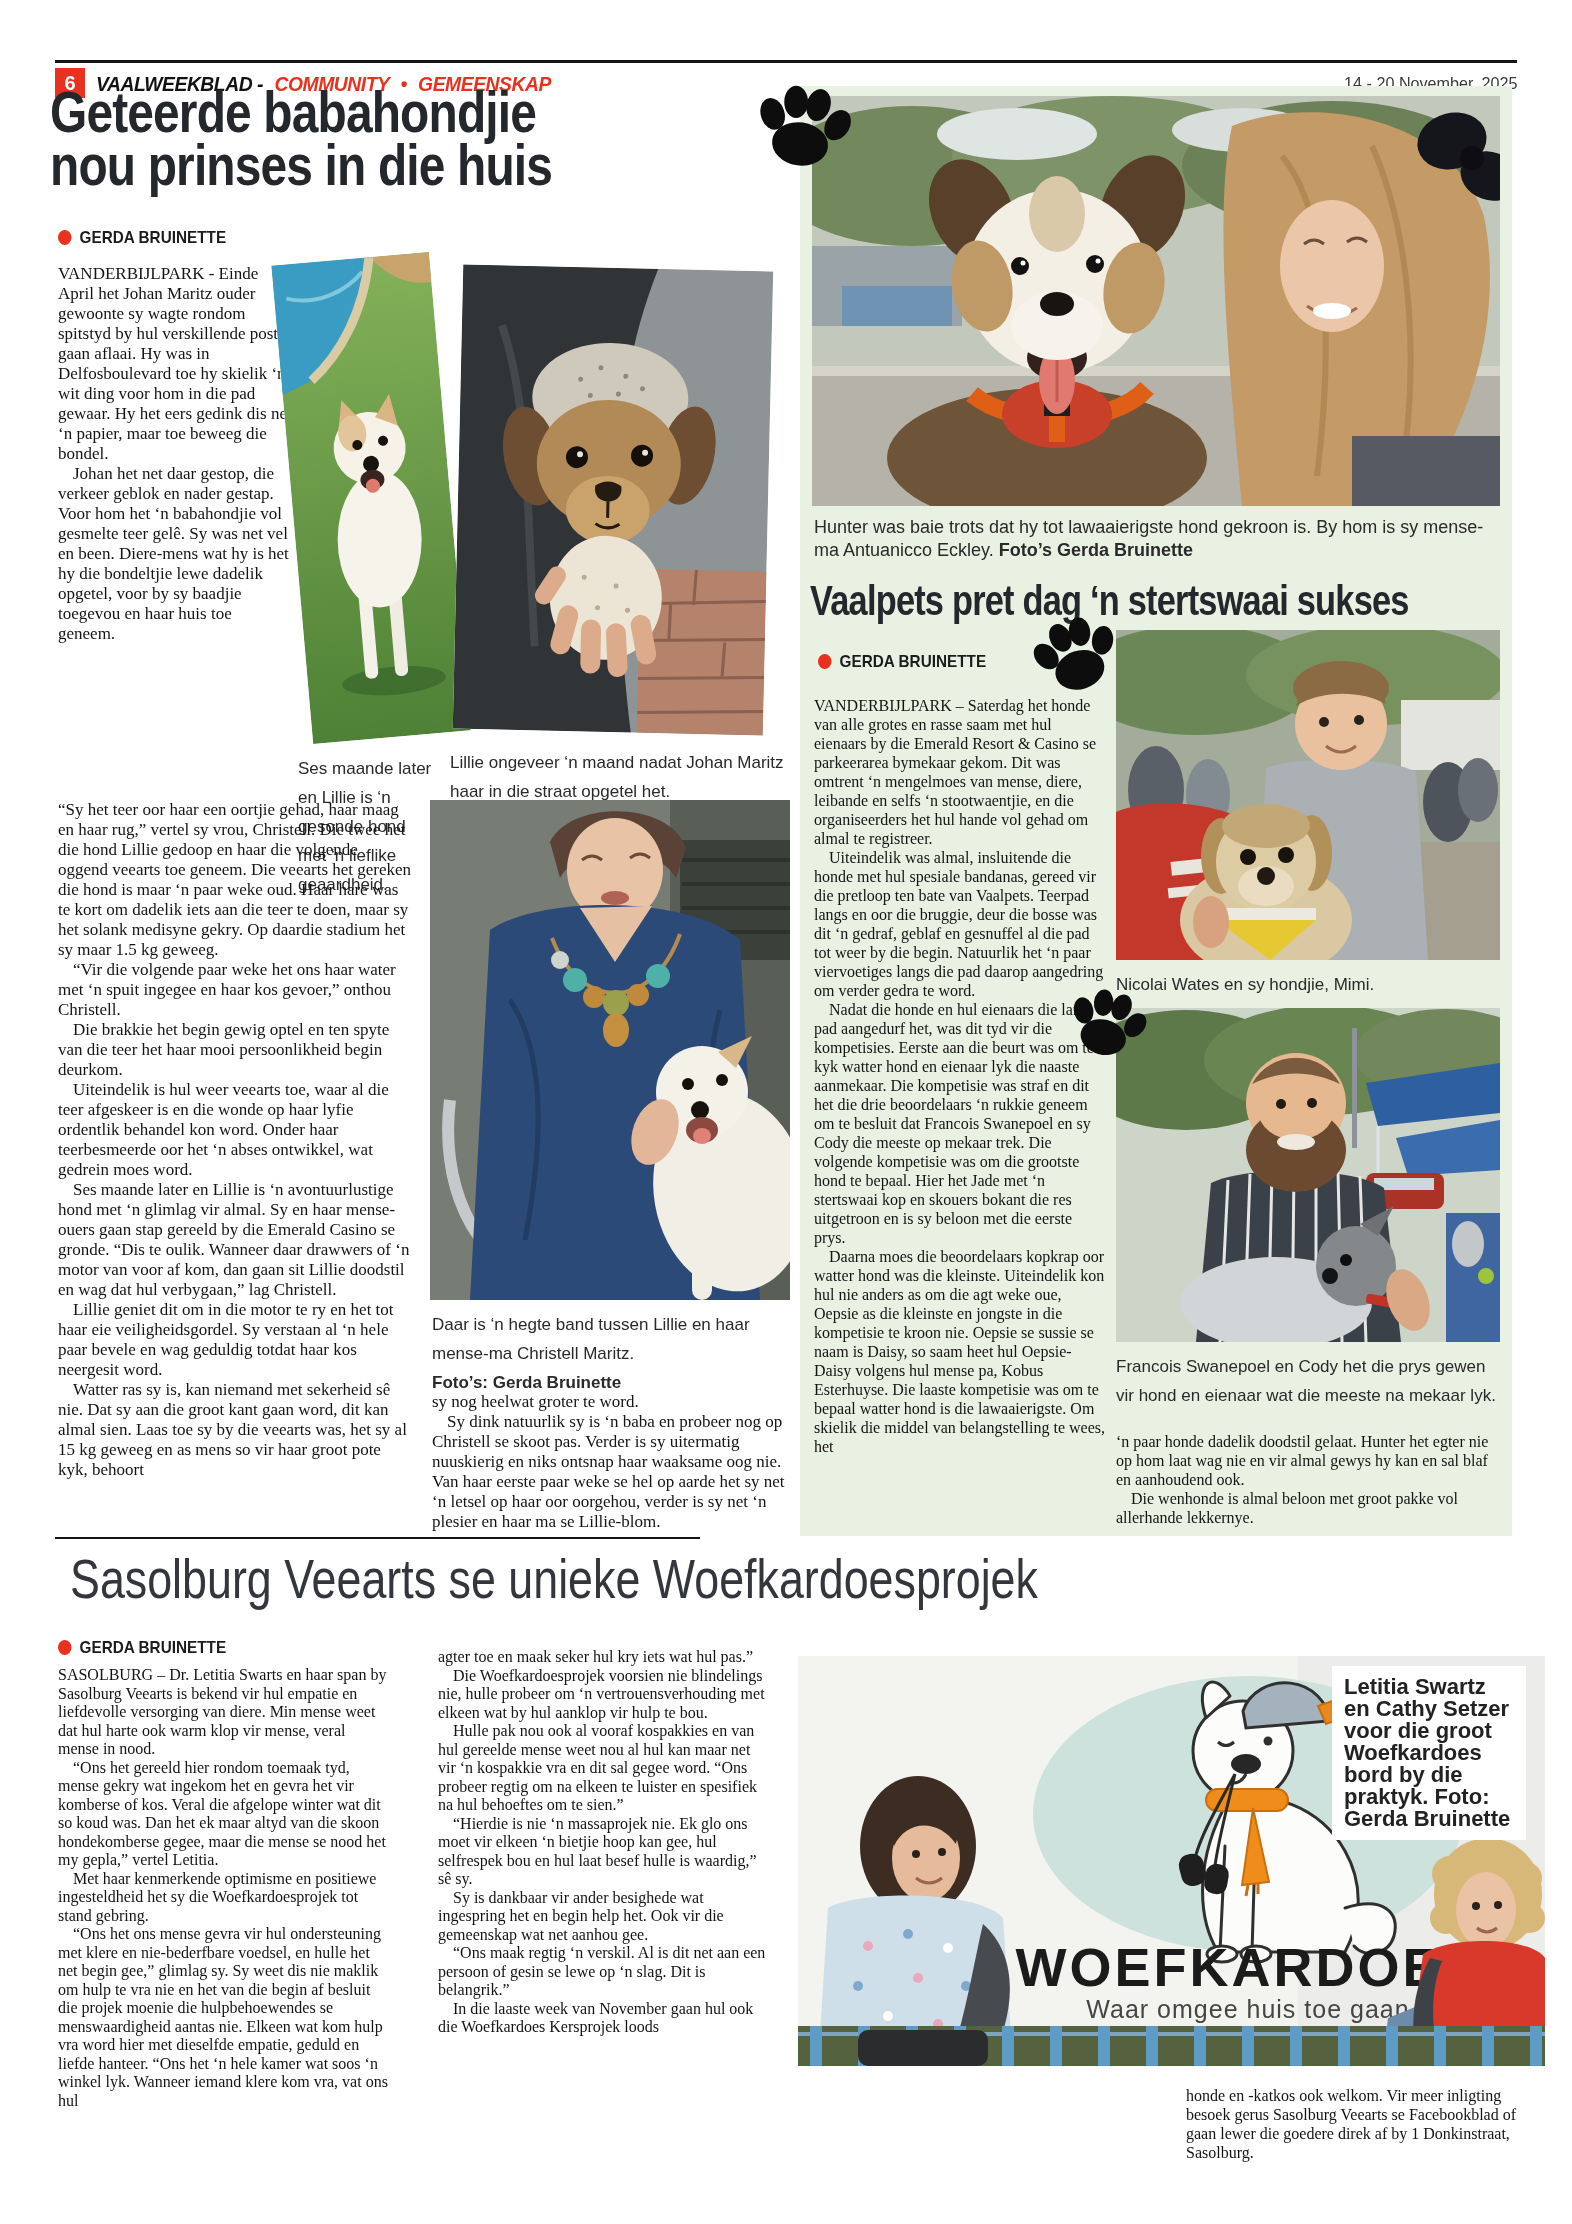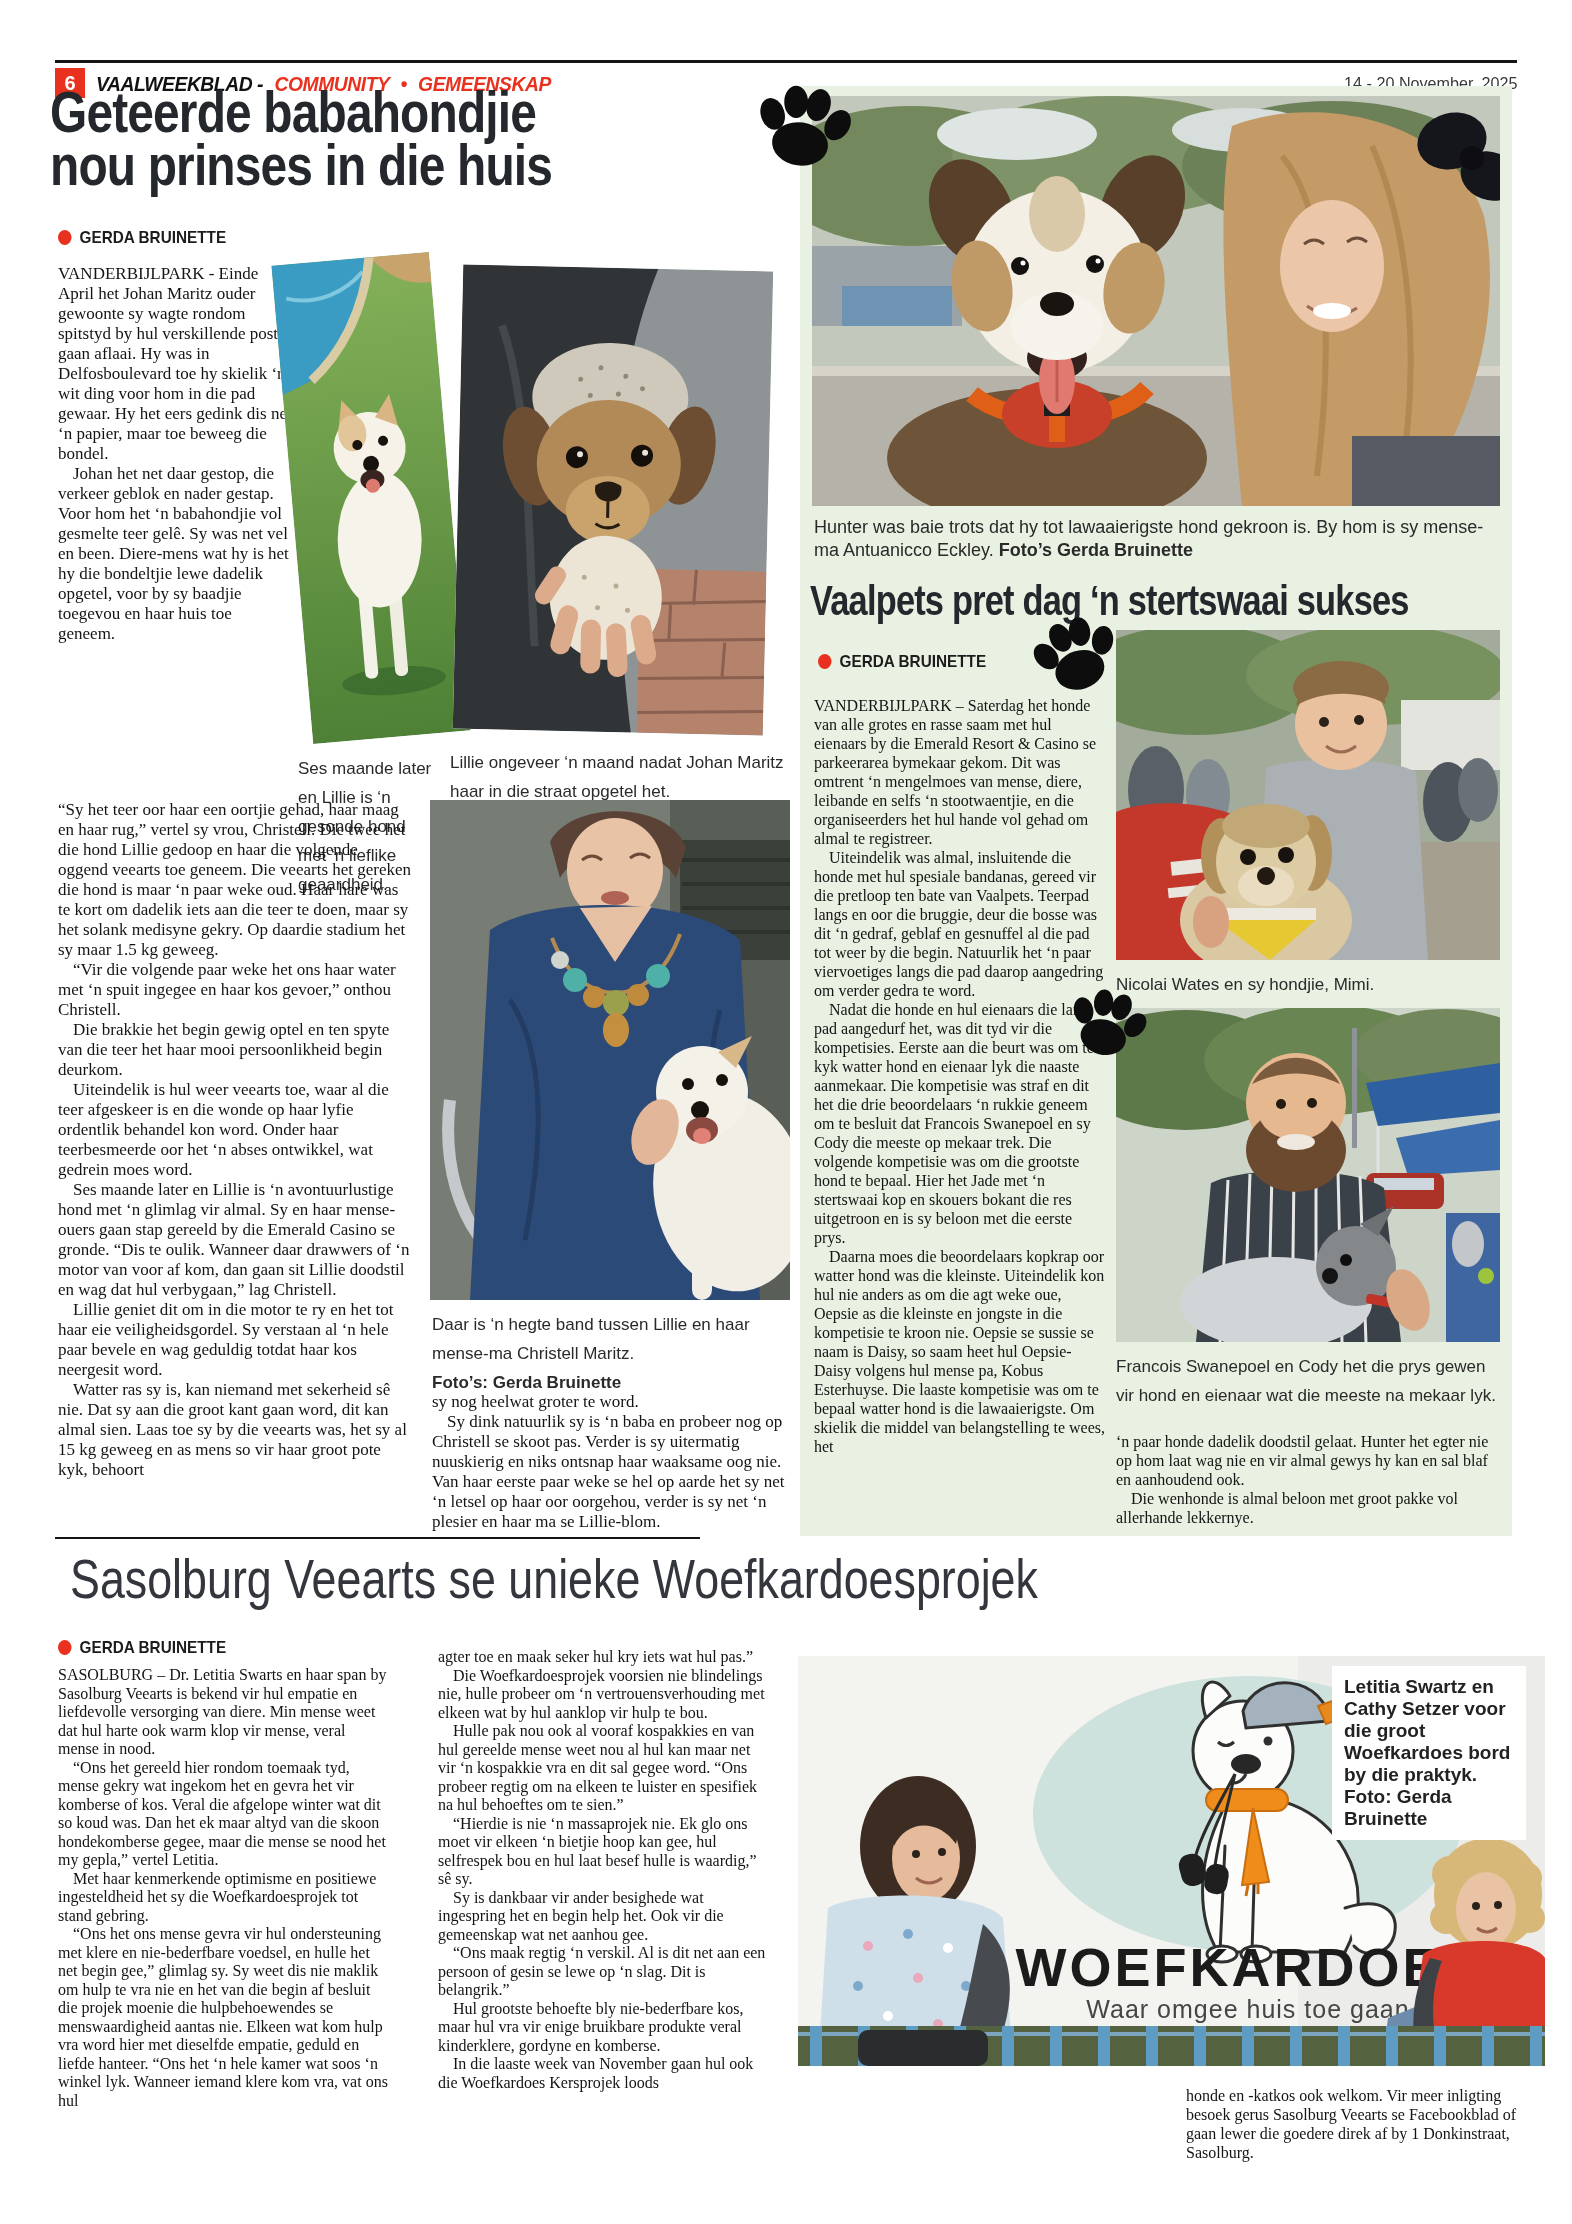--- a/index.html
+++ b/index.html
@@ -33,21 +33,21 @@
   
   .cap{font-size:17px;line-height:29px;color:#2a2a2a;}
   .cap18{font-size:18px;line-height:23px;}
   .credit{font-weight:bold;}
   .credit-line{display:block;font-weight:bold;}
   
   .ph{overflow:hidden;background:#ddd;}
   .ph svg{display:block;width:100%;height:100%;}
   .green-panel{background:#e9f1e2;}
   .rule{background:#141414;}
-  .wk-capbox{background:#fff;font-weight:bold;font-size:19px;line-height:22px;color:#222;
+  .wk-capbox{background:#fff;font-weight:bold;font-size:22px;line-height:22px;color:#222;
              padding:10px 12px;}
   .paw svg{display:block;width:100%;height:100%;}
 </style>
 </head>
 <body>
 
 <div class="page">
 
   <div class="abs topline" style="left:55px;top:60px;width:1462px;"></div>
   <div class="abs pagenum" style="left:55px;top:68px;">6</div>
@@ -410,21 +410,20 @@
     <p>“Ons het ons mense gevra vir hul ondersteuning met klere en nie-bederfbare voedsel, en hulle het net begin gee,” glimlag sy. Sy weet dis nie maklik om hulp te vra nie en het van die begin af besluit die projek moenie die hulpbehoewendes se menswaardigheid aantas nie. Elkeen wat kom hulp vra word hier met dieselfde empatie, geduld en liefde hanteer. “Ons het ‘n hele kamer wat soos ‘n winkel lyk. Wanneer iemand klere kom vra, vat ons hul</p>
   </div>
 
   <div class="abs bt s16t" style="left:438px;top:1648px;width:332px;">
     <p>agter toe en maak seker hul kry iets wat hul pas.”</p>
     <p>Die Woefkardoesprojek voorsien nie blindelings nie, hulle probeer om ‘n vertrouensverhouding met elkeen wat by hul aanklop vir hulp te bou.</p>
     <p>Hulle pak nou ook al vooraf kospakkies en van hul gereelde mense weet nou al hul kan maar net vir ‘n kospakkie vra en dit sal gegee word. “Ons probeer regtig om na elkeen te luister en spesifiek na hul behoeftes om te sien.”</p>
     <p>“Hierdie is nie ‘n massaprojek nie. Ek glo ons moet vir elkeen ‘n bietjie hoop kan gee, hul selfrespek bou en hul laat besef hulle is waardig,” sê sy.</p>
     <p>Sy is dankbaar vir ander besighede wat ingespring het en begin help het. Ook vir die gemeenskap wat net aanhou gee.</p>
     <p>“Ons maak regtig ‘n verskil. Al is dit net aan een persoon of gesin se lewe op ‘n slag. Dit is belangrik.”</p>
-    <p>Hul grootste behoefte bly nie-bederfbare kos, maar hul vra vir enige bruikbare produkte veral kinderklere, gordyne en komberse.</p>
     <p>In die laaste week van November gaan hul ook die Woefkardoes Kersprojek loods</p>
   </div>
 
   <div class="abs ph" style="left:798px;top:1656px;width:747px;height:410px;">
     <svg viewBox="0 0 747 410" preserveAspectRatio="none">
       <rect width="747" height="410" fill="#f3f3f0"></rect>
       <rect x="500" y="0" width="247" height="410" fill="#ececea"></rect>
       <ellipse cx="450" cy="158" rx="215" ry="138" fill="#cde2dc"></ellipse>
 
       <g stroke="#303030" stroke-width="3" fill="#fcfcfa" stroke-linejoin="round" stroke-linecap="round">

